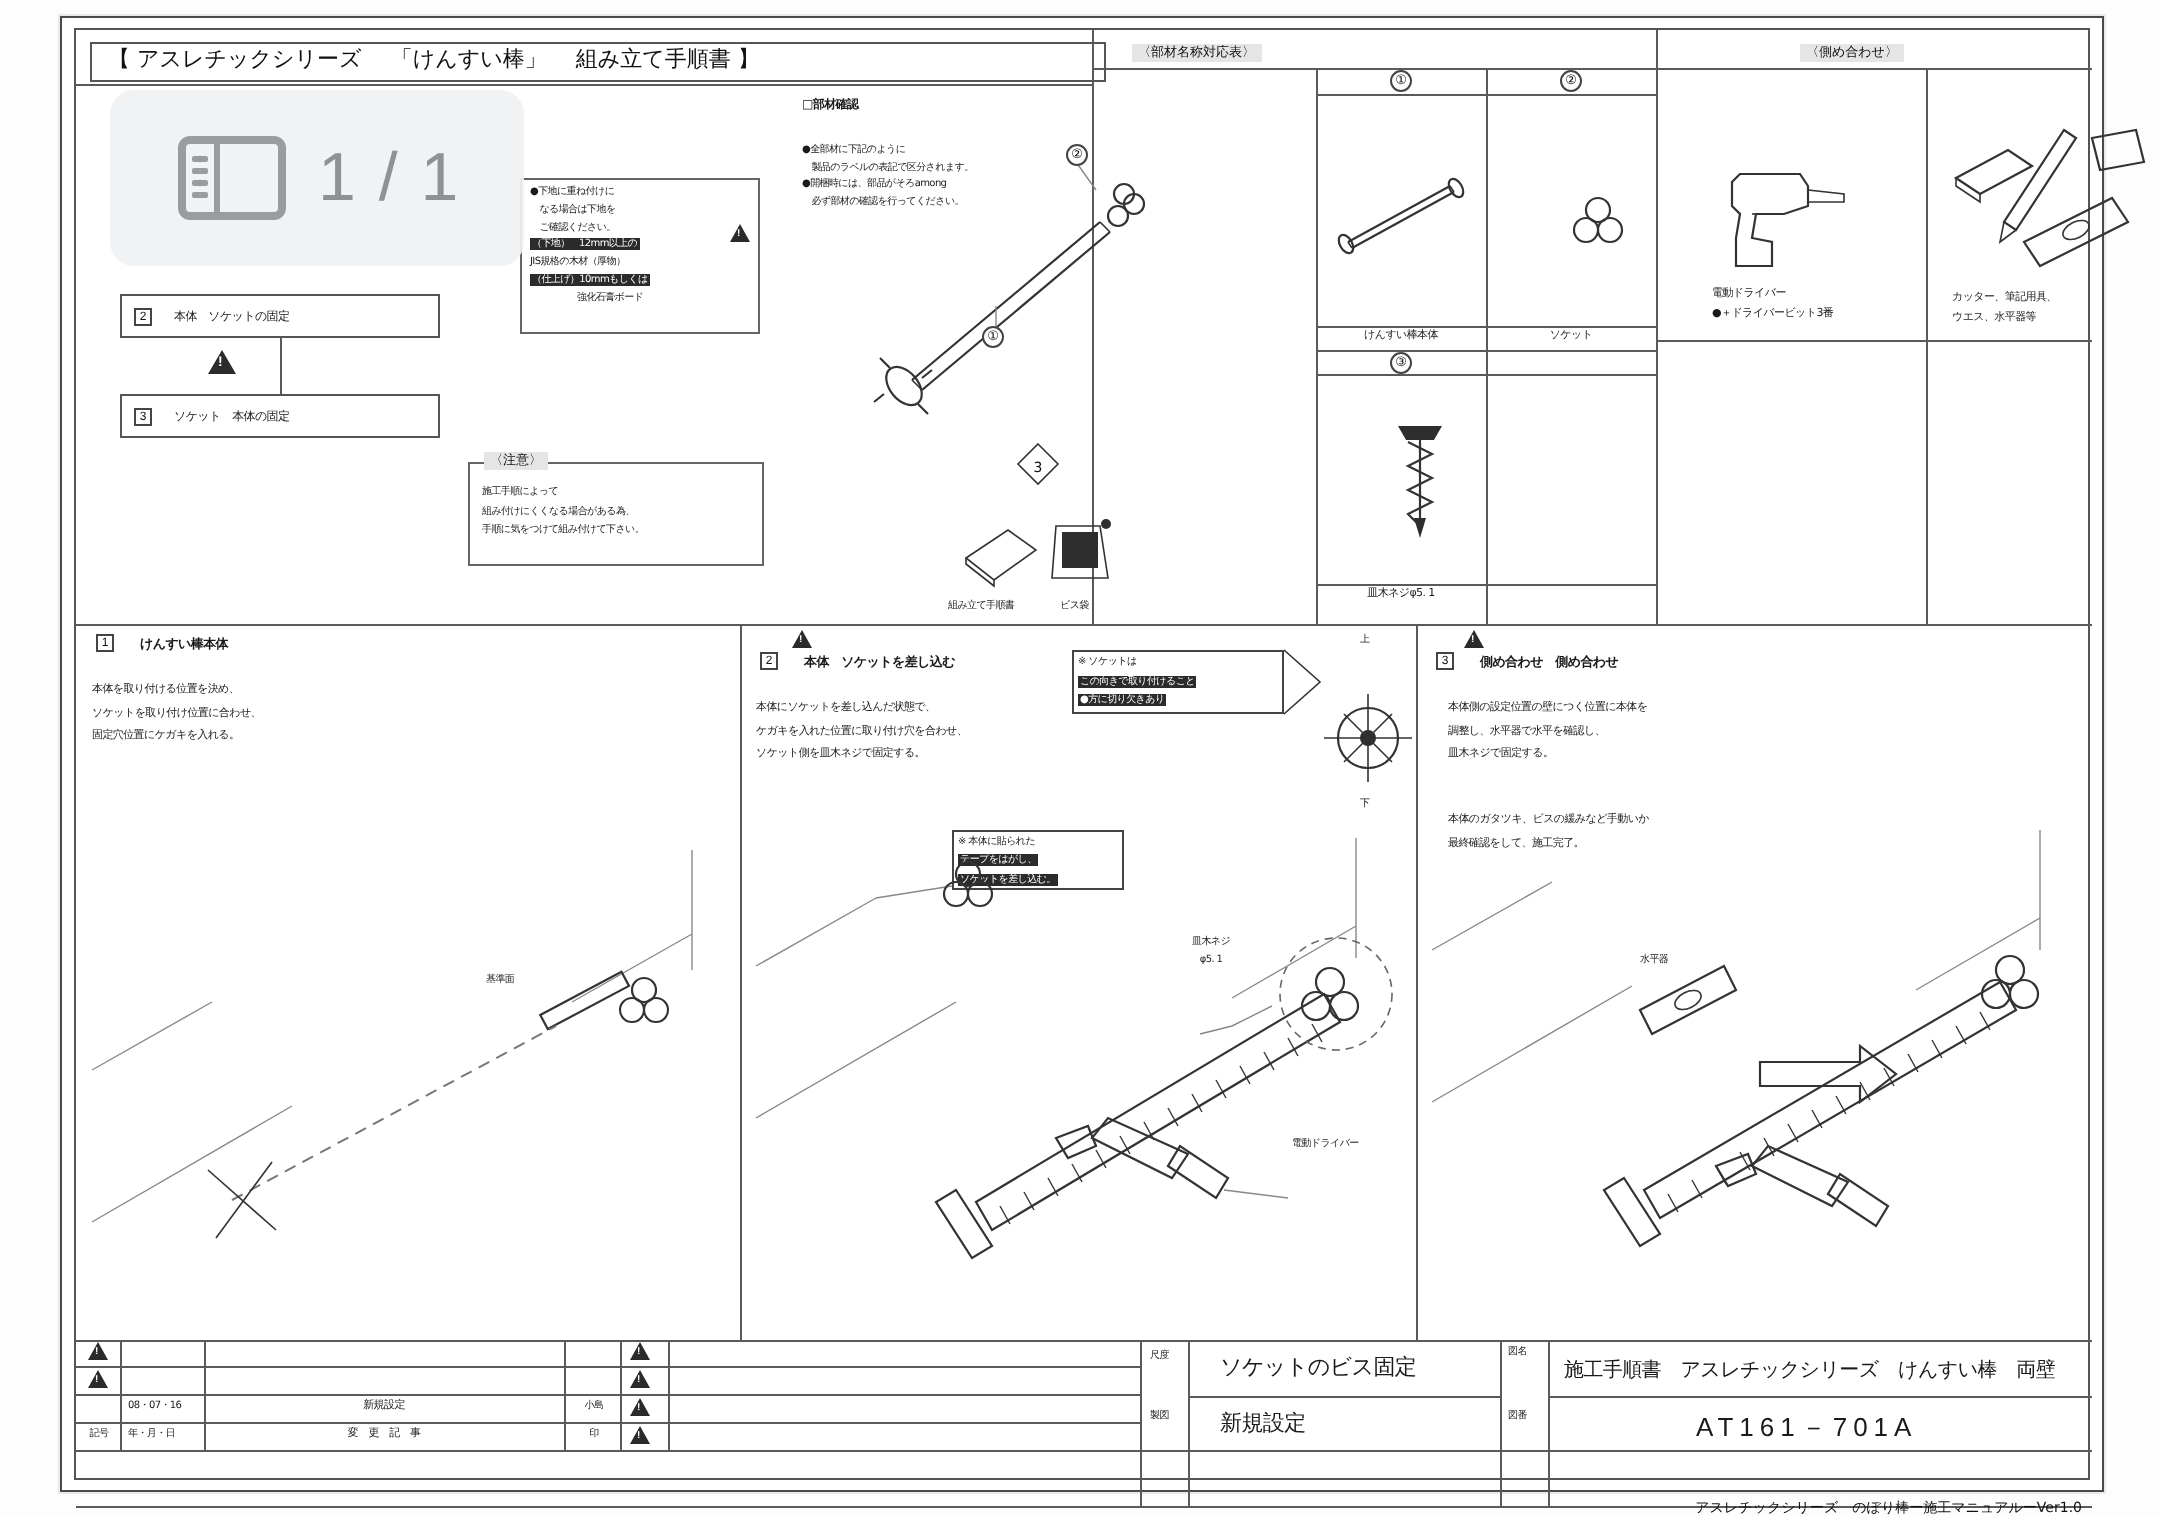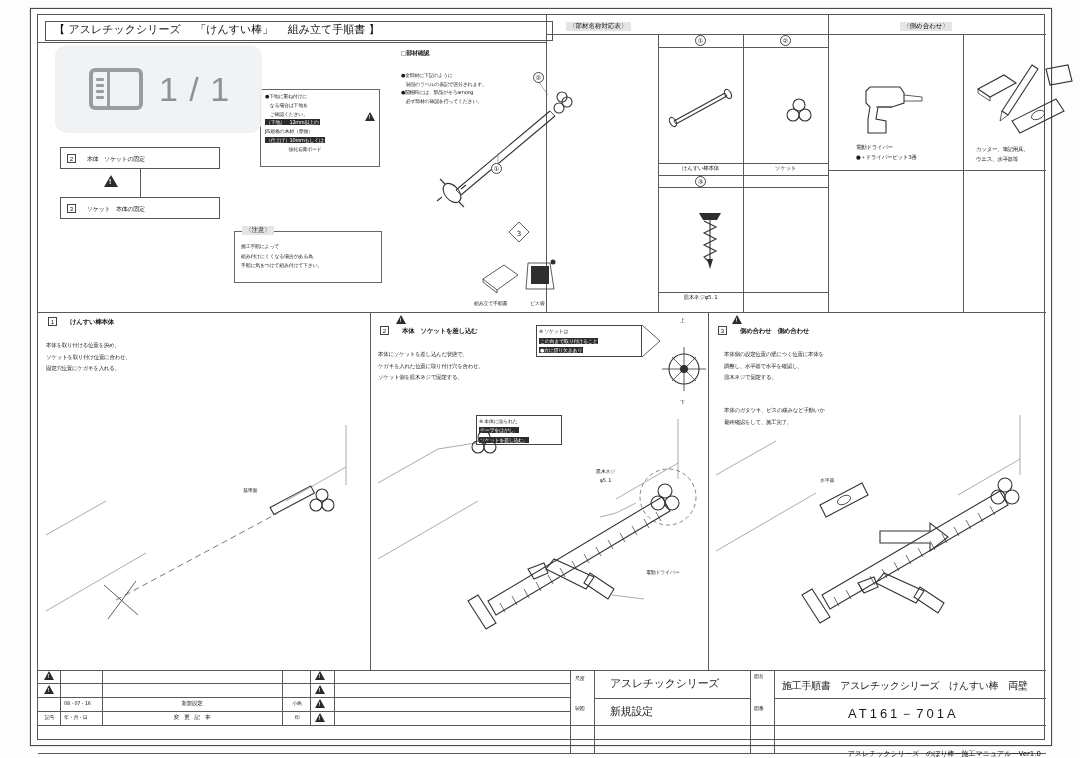--- a/index.html
+++ b/index.html
@@ -493,21 +493,21 @@
     <div class="ln vl" style="left:556px; top:655px; height:83px;"></div>
     <div class="ln vl" style="left:712px; top:655px; height:83px;"></div>
     <div class="ln vl" style="left:736px; top:655px; height:83px;"></div>
     <div class="ln hl" style="left:556px; top:683px; width:156px;"></div>
     <div class="ln hl" style="left:736px; top:683px; width:272px;"></div>
     <div class="ln hl" style="left:0; top:738px; width:1008px;"></div>
 
     <div class="lbl jp t5" style="left:537px; top:660px;">尺度</div>
     <div class="lbl jp t5" style="left:537px; top:690px;">製図</div>
 
-    <div class="lbl jp t11" style="left:572px; top:662px;">アスレチックシリーズ</div>
+    <div class="lbl jp t11" style="left:572px; top:662px;">ソケットのビス固定</div>
     <div class="lbl jp t11" style="left:572px; top:690px;">新規設定</div>
 
     <div class="lbl jp t5" style="left:716px; top:658px;">図名</div>
     <div class="lbl jp t5" style="left:716px; top:690px;">図番</div>
 
     <div class="lbl jp t7" style="left:744px; top:664px;">施工手順書　アスレチックシリーズ　けんすい棒　両壁</div>
     <div class="lbl t13" style="left:810px; top:690px; letter-spacing:3px;">AT161－701A</div>
 
   </div>
 

